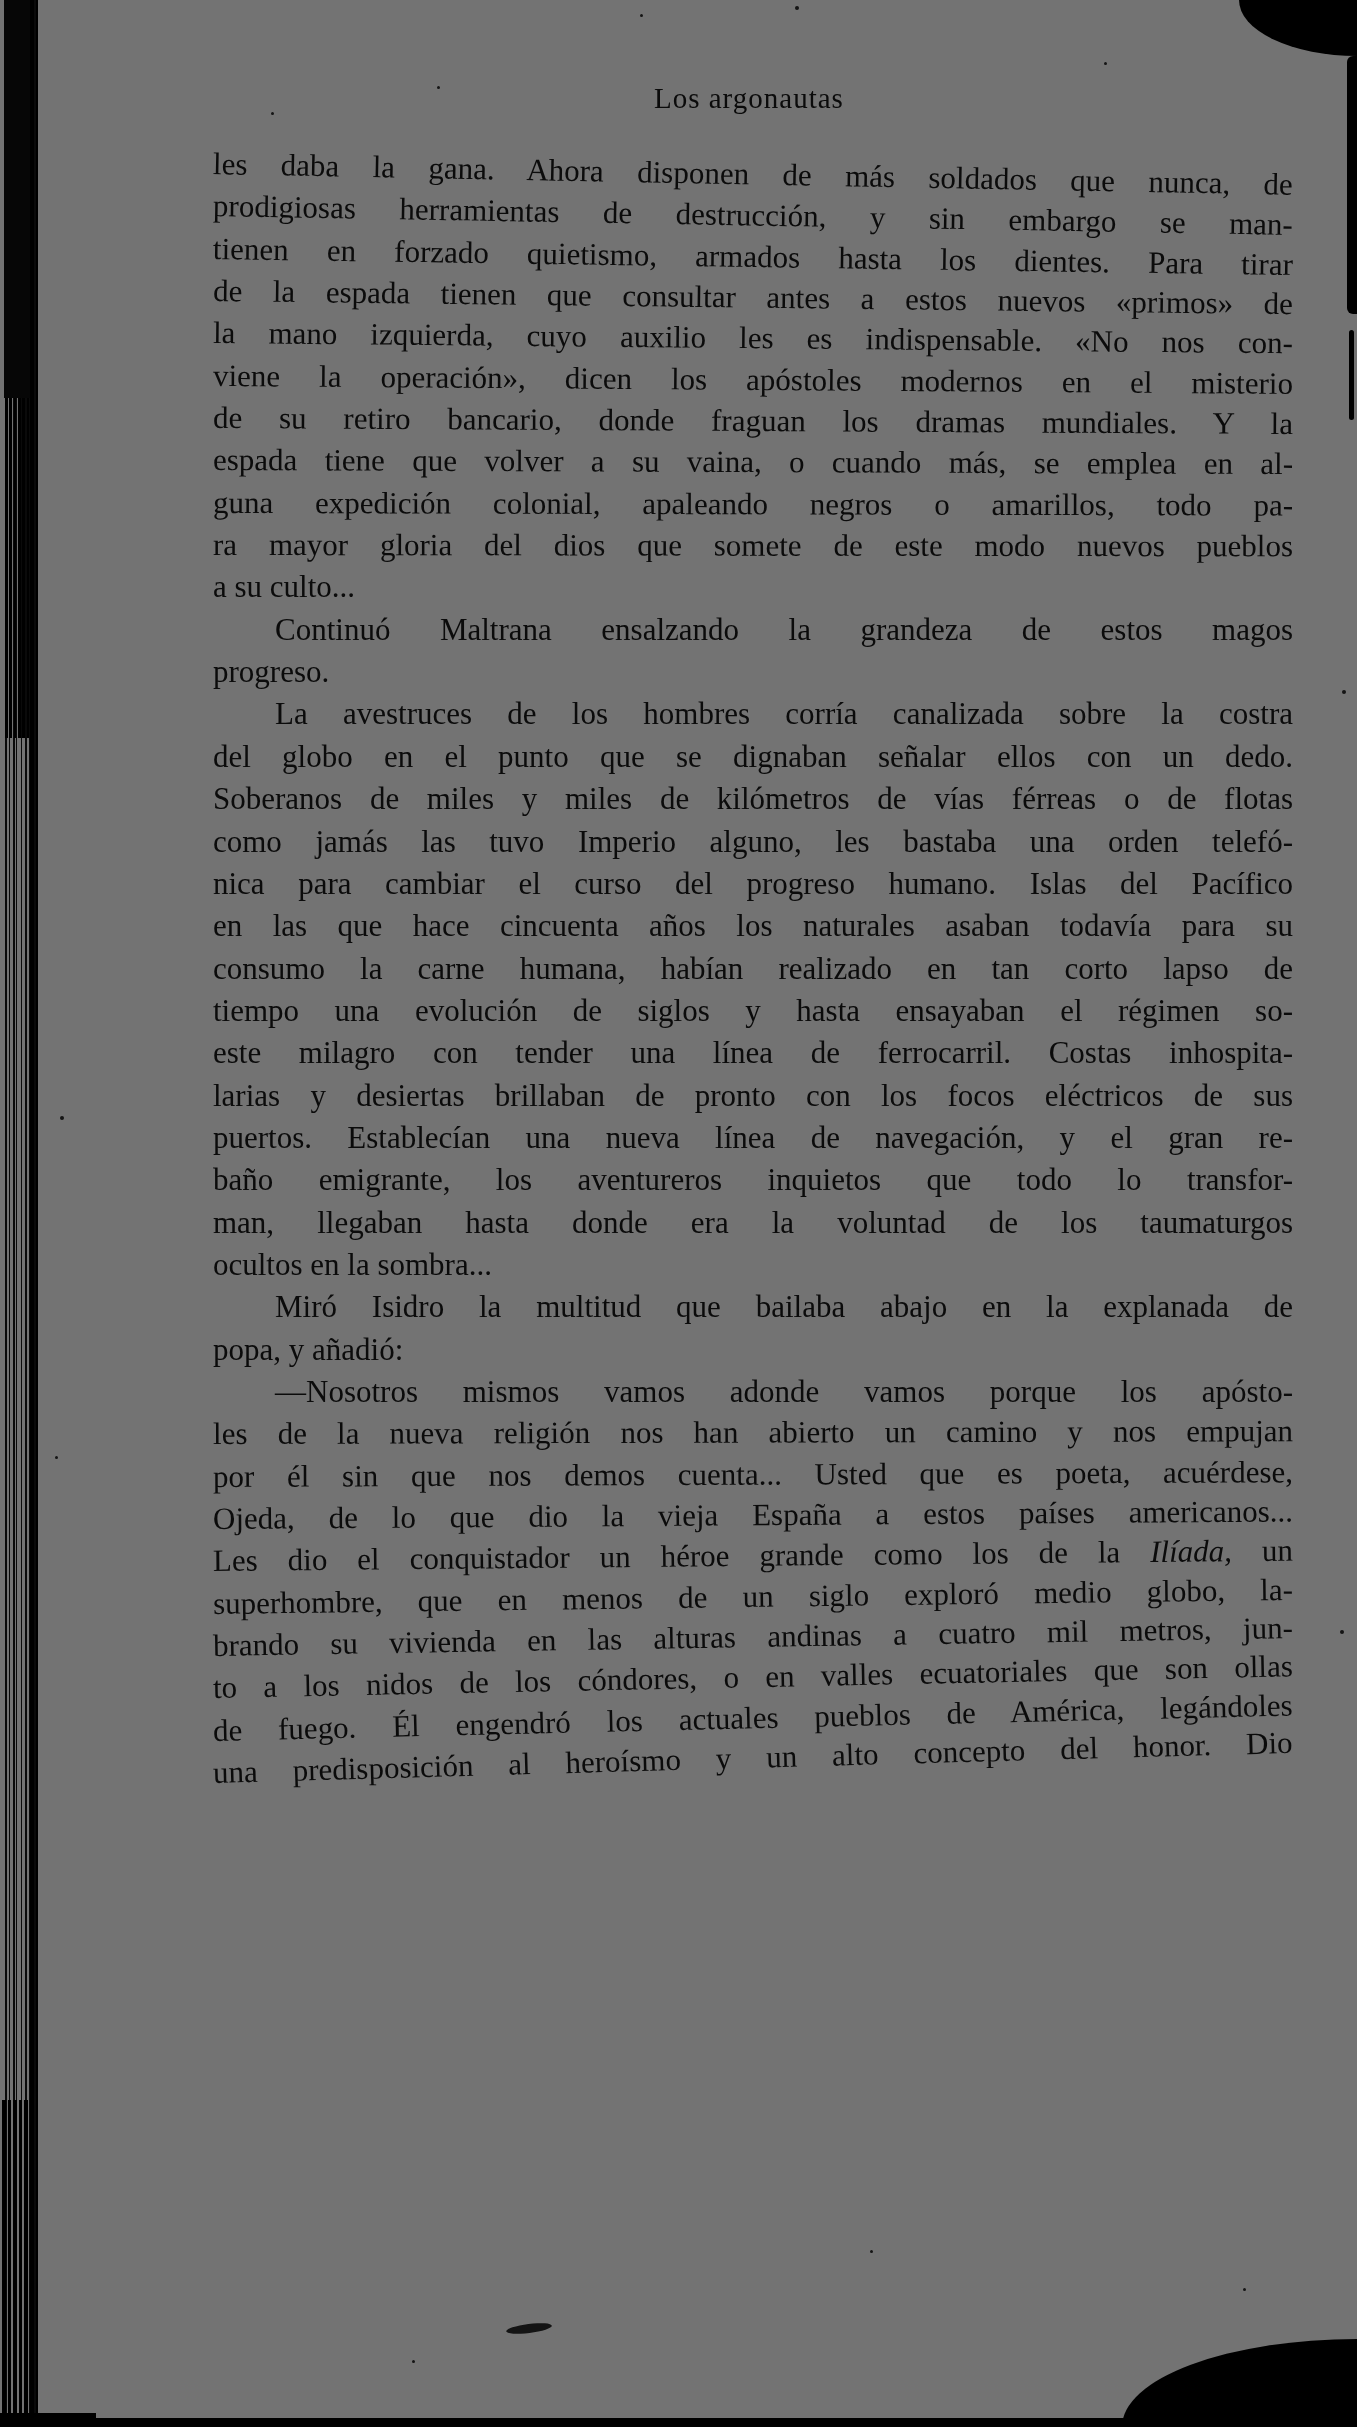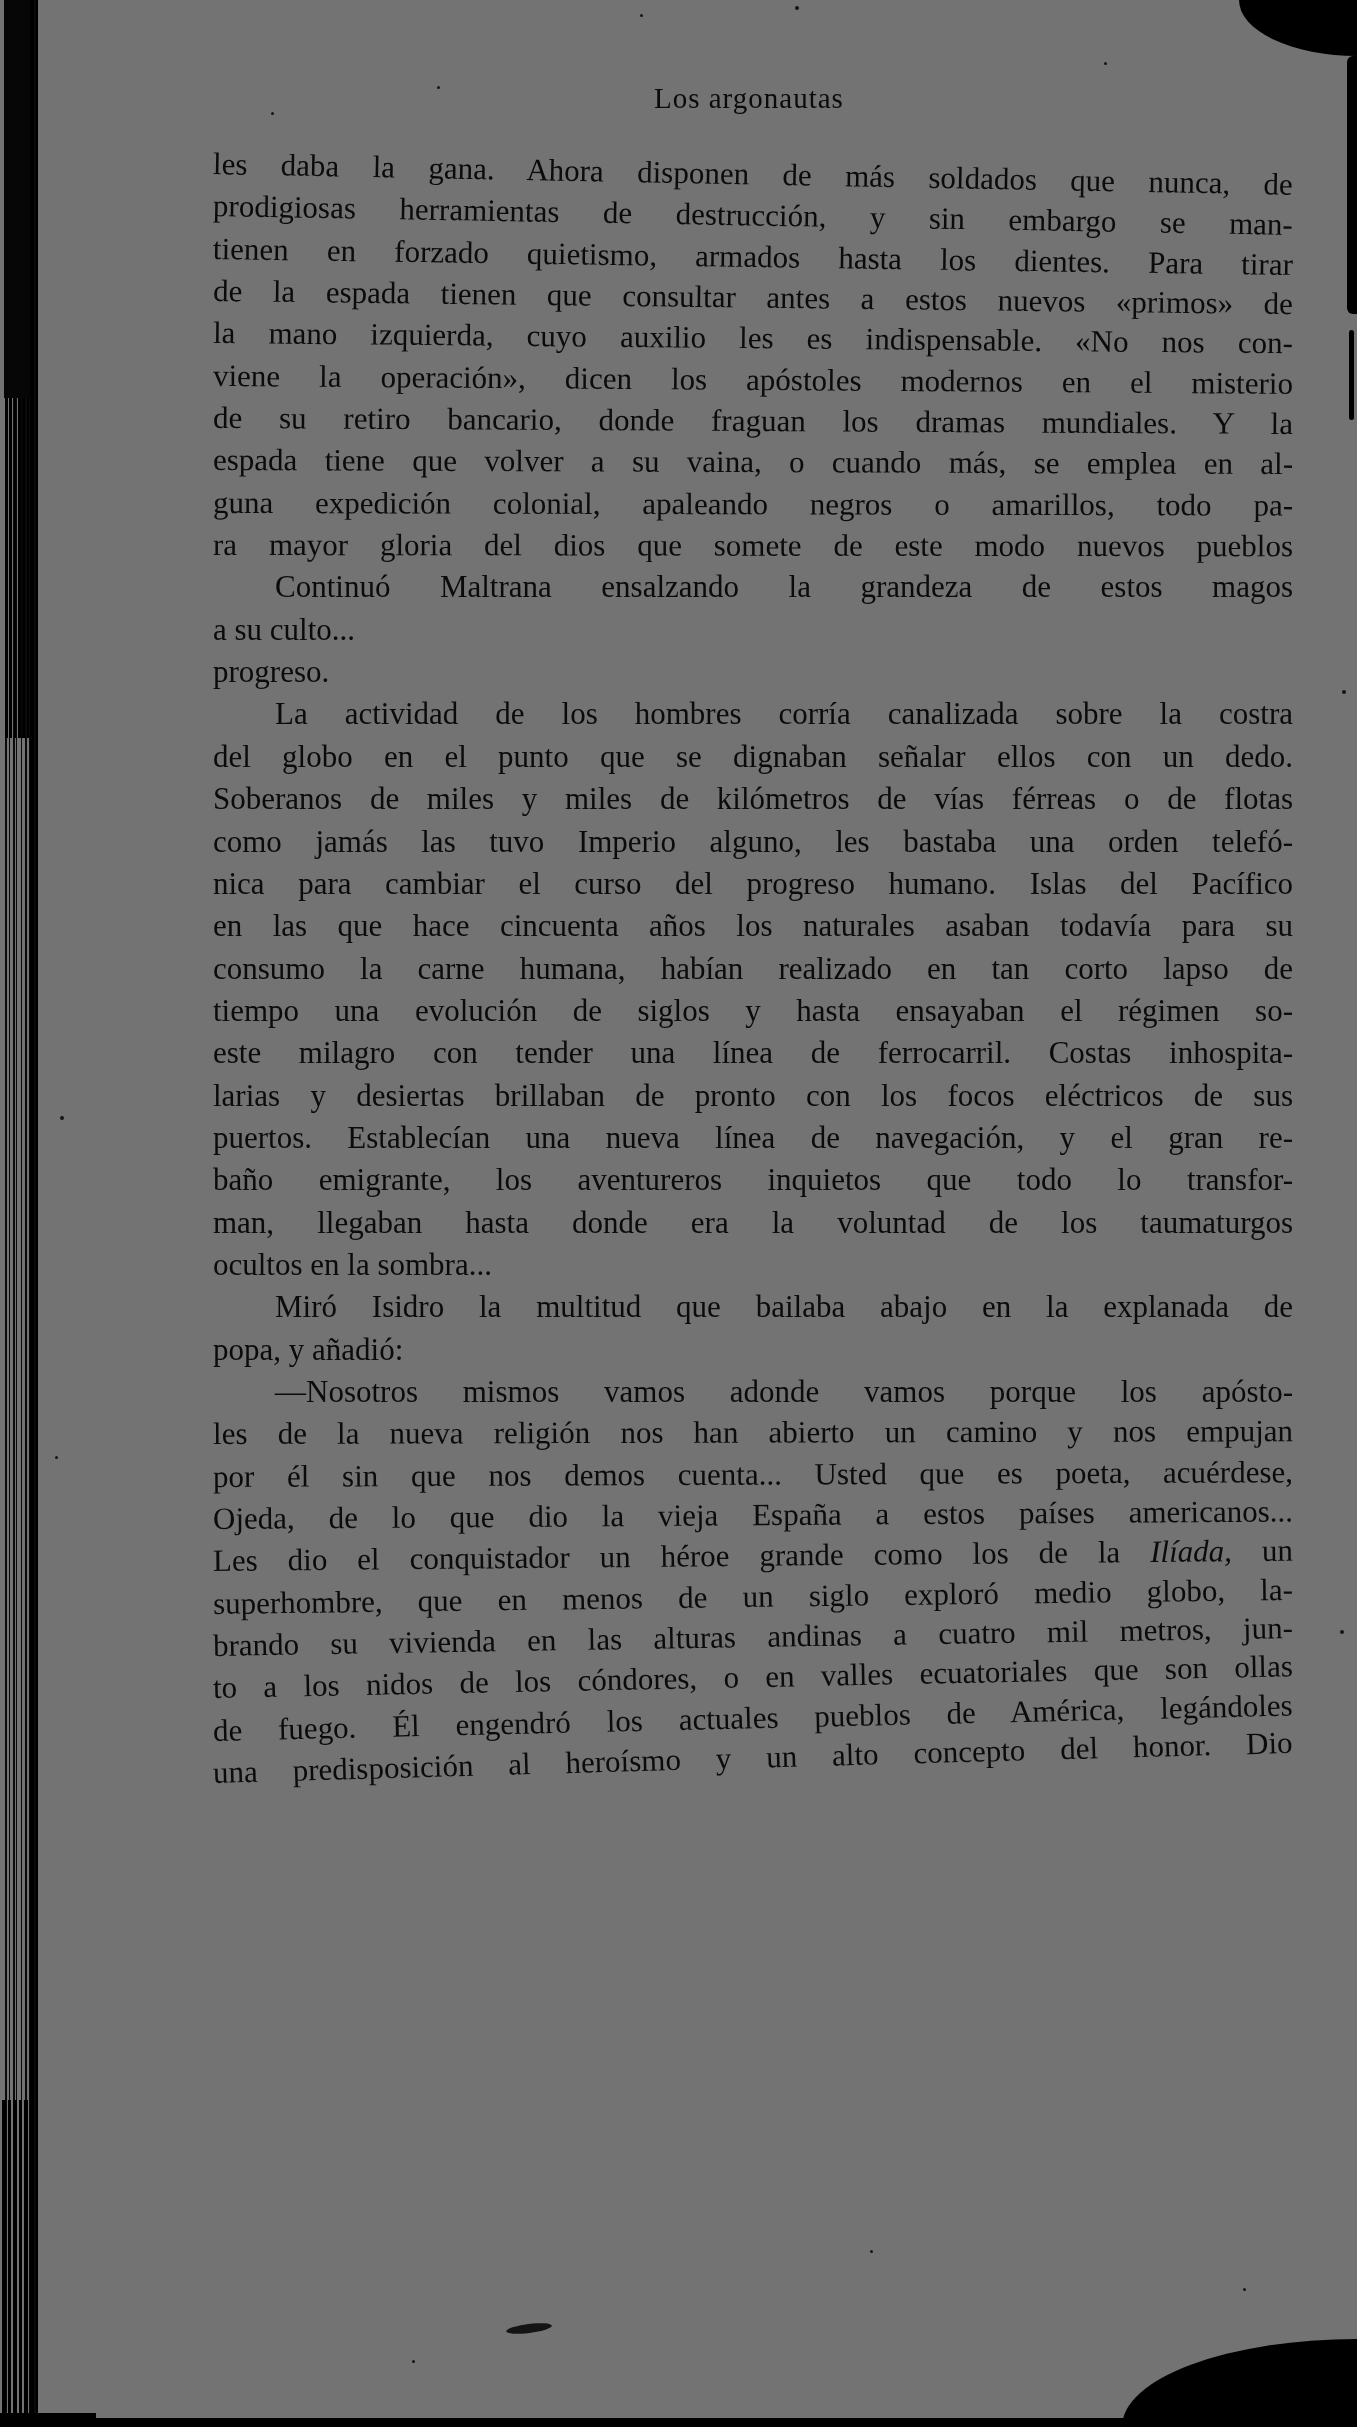--- a/index.html
+++ b/index.html
@@ -119,24 +119,24 @@
       <div class="line">les daba la gana. Ahora disponen de más soldados que nunca, de</div>
       <div class="line">prodigiosas herramientas de destrucción, y sin embargo se man-</div>
       <div class="line">tienen en forzado quietismo, armados hasta los dientes. Para tirar</div>
       <div class="line">de la espada tienen que consultar antes a estos nuevos «primos» de</div>
       <div class="line">la mano izquierda, cuyo auxilio les es indispensable. «No nos con-</div>
       <div class="line">viene la operación», dicen los apóstoles modernos en el misterio</div>
       <div class="line">de su retiro bancario, donde fraguan los dramas mundiales. Y la</div>
       <div class="line">espada tiene que volver a su vaina, o cuando más, se emplea en al-</div>
       <div class="line">guna expedición colonial, apaleando negros o amarillos, todo pa-</div>
       <div class="line">ra mayor gloria del dios que somete de este modo nuevos pueblos</div>
+      <div class="line para-end">a su culto...</div>
       <div class="line indent">Continuó Maltrana ensalzando la grandeza de estos magos</div>
-      <div class="line para-end">a su culto...</div>
       <div class="line para-end">progreso.</div>
-      <div class="line indent">La actividad de los hombres corría canalizada sobre la costra</div>
+      <div class="line indent">La avestruces de los hombres corría canalizada sobre la costra</div>
       <div class="line">del globo en el punto que se dignaban señalar ellos con un dedo.</div>
       <div class="line">Soberanos de miles y miles de kilómetros de vías férreas o de flotas</div>
       <div class="line">como jamás las tuvo Imperio alguno, les bastaba una orden telefó-</div>
       <div class="line">nica para cambiar el curso del progreso humano. Islas del Pacífico</div>
       <div class="line">en las que hace cincuenta años los naturales asaban todavía para su</div>
       <div class="line">consumo la carne humana, habían realizado en tan corto lapso de</div>
       <div class="line">tiempo una evolución de siglos y hasta ensayaban el régimen so-</div>
       <div class="line">este milagro con tender una línea de ferrocarril. Costas inhospita-</div>
       <div class="line">larias y desiertas brillaban de pronto con los focos eléctricos de sus</div>
       <div class="line">puertos. Establecían una nueva línea de navegación, y el gran re-</div>

